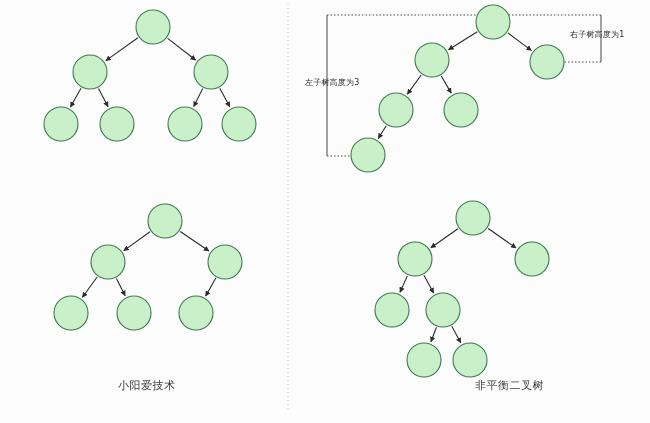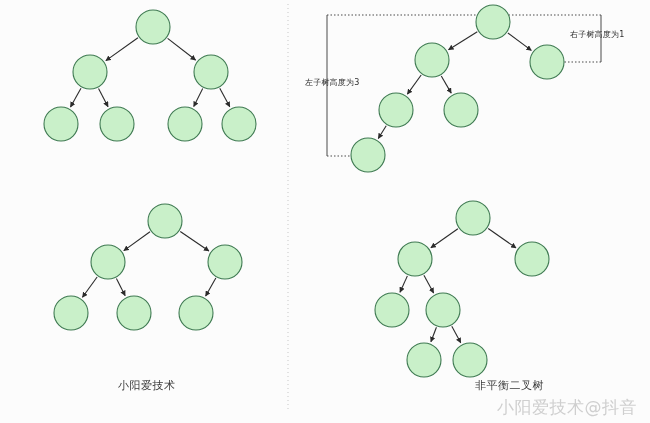--- a/index.html
+++ b/index.html
@@ -127,15 +127,14 @@
   </svg>
 
   <div class="cap" id="cap-balanced">小阳爱技术</div>
 
   <div class="cap" id="cap-unbalanced">非平衡二叉树</div>
 
   <div class="anno" id="anno-left">左子树高度为3</div>
 
   <div class="anno" id="anno-right">右子树高度为1</div>
 
-  <div id="watermark">小阳爱技术@抖音</div>
 
 </div>
 
 </body></html>

